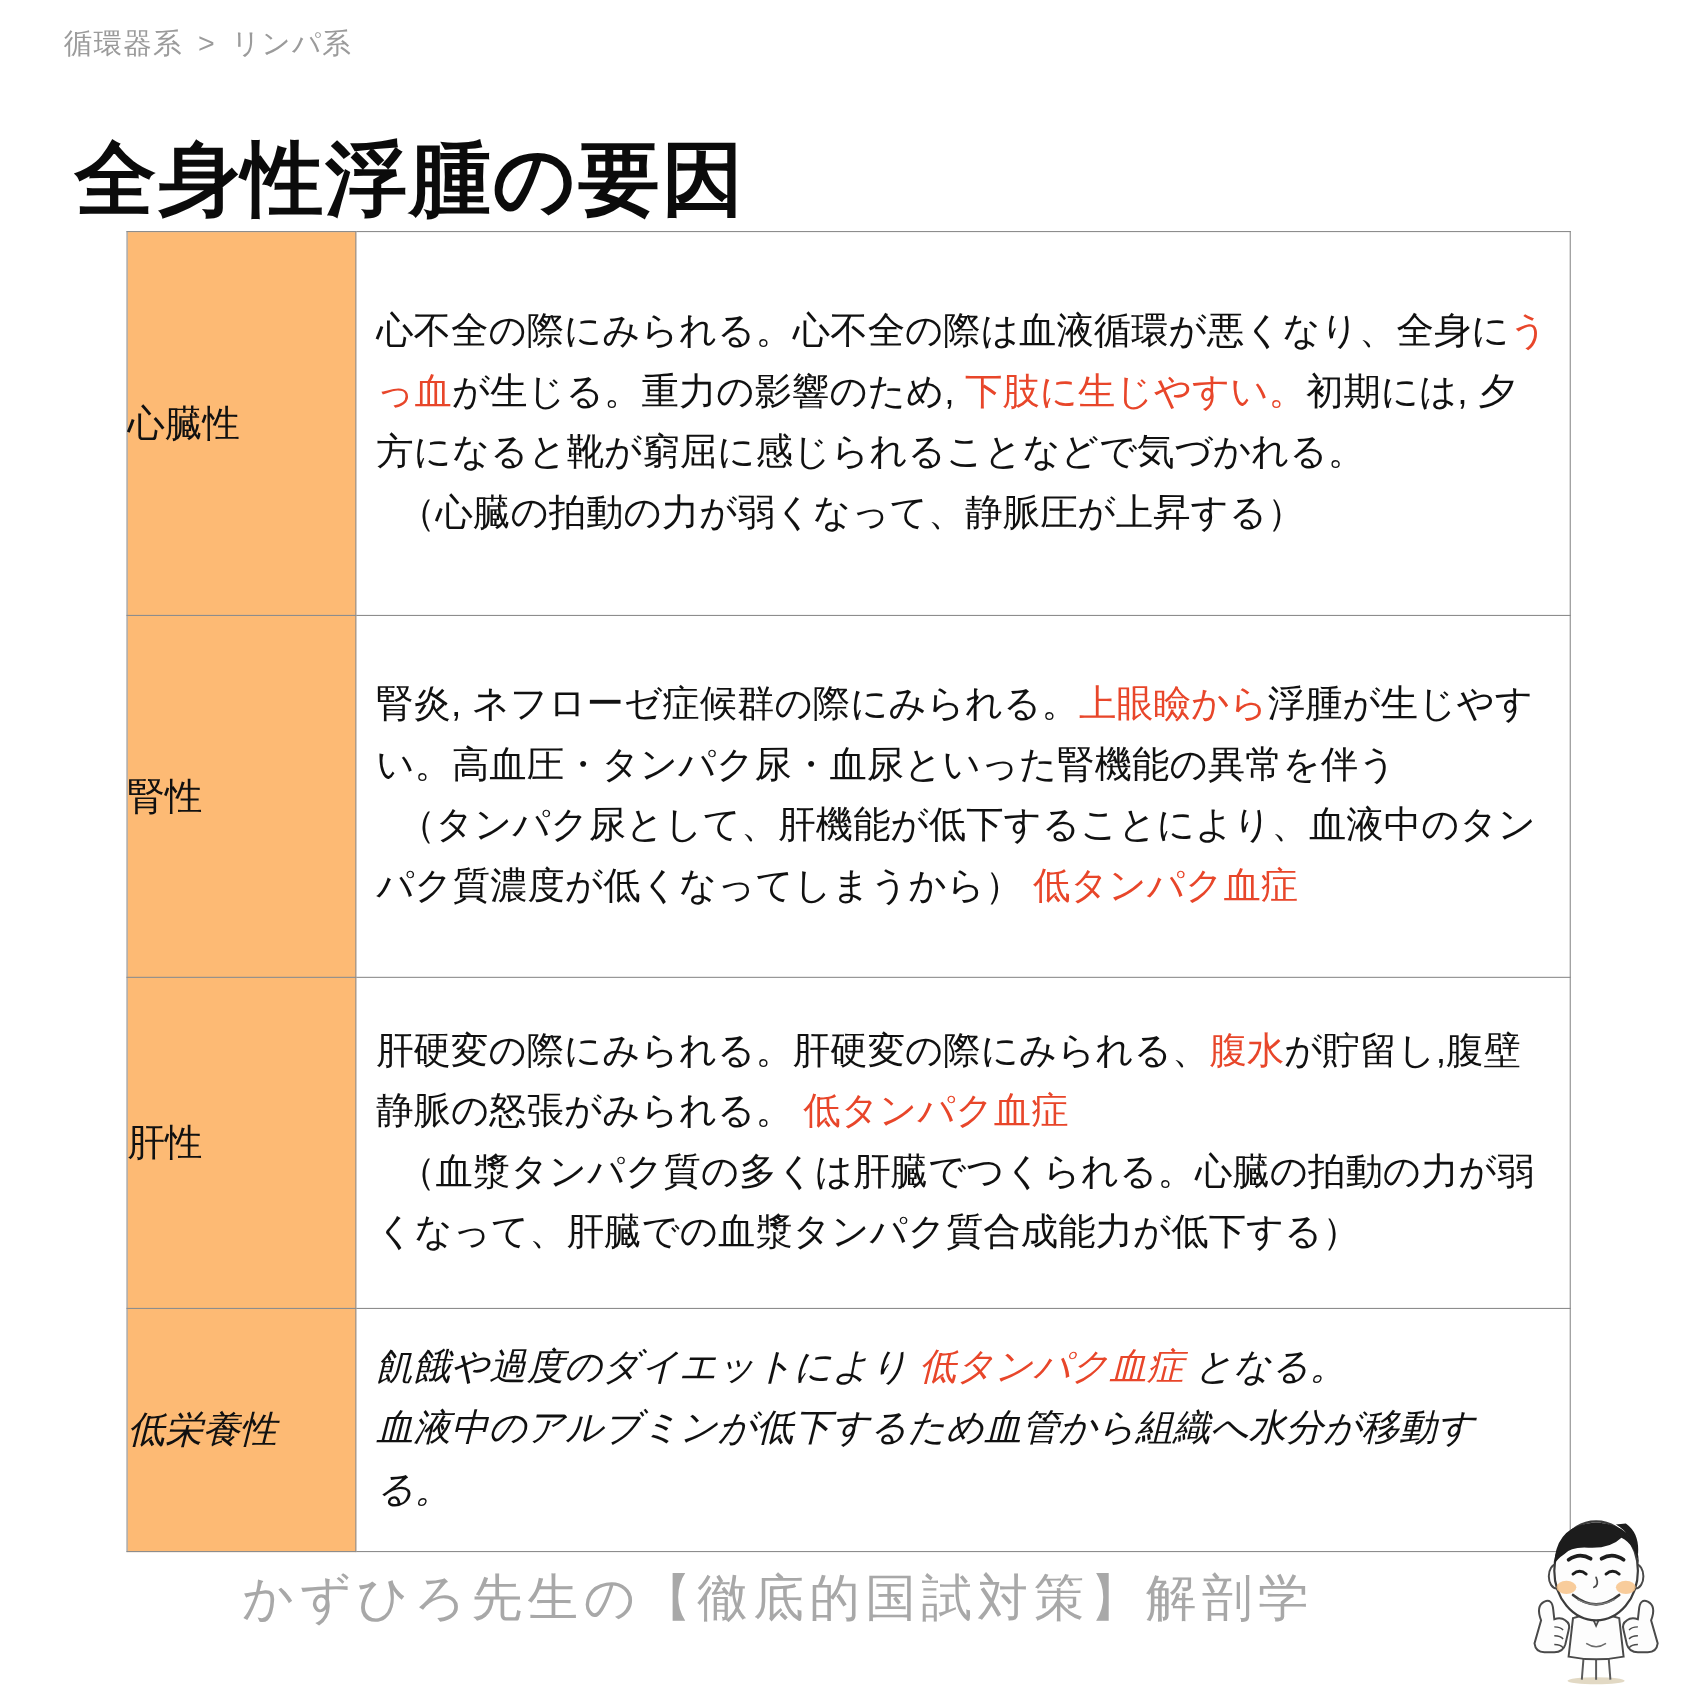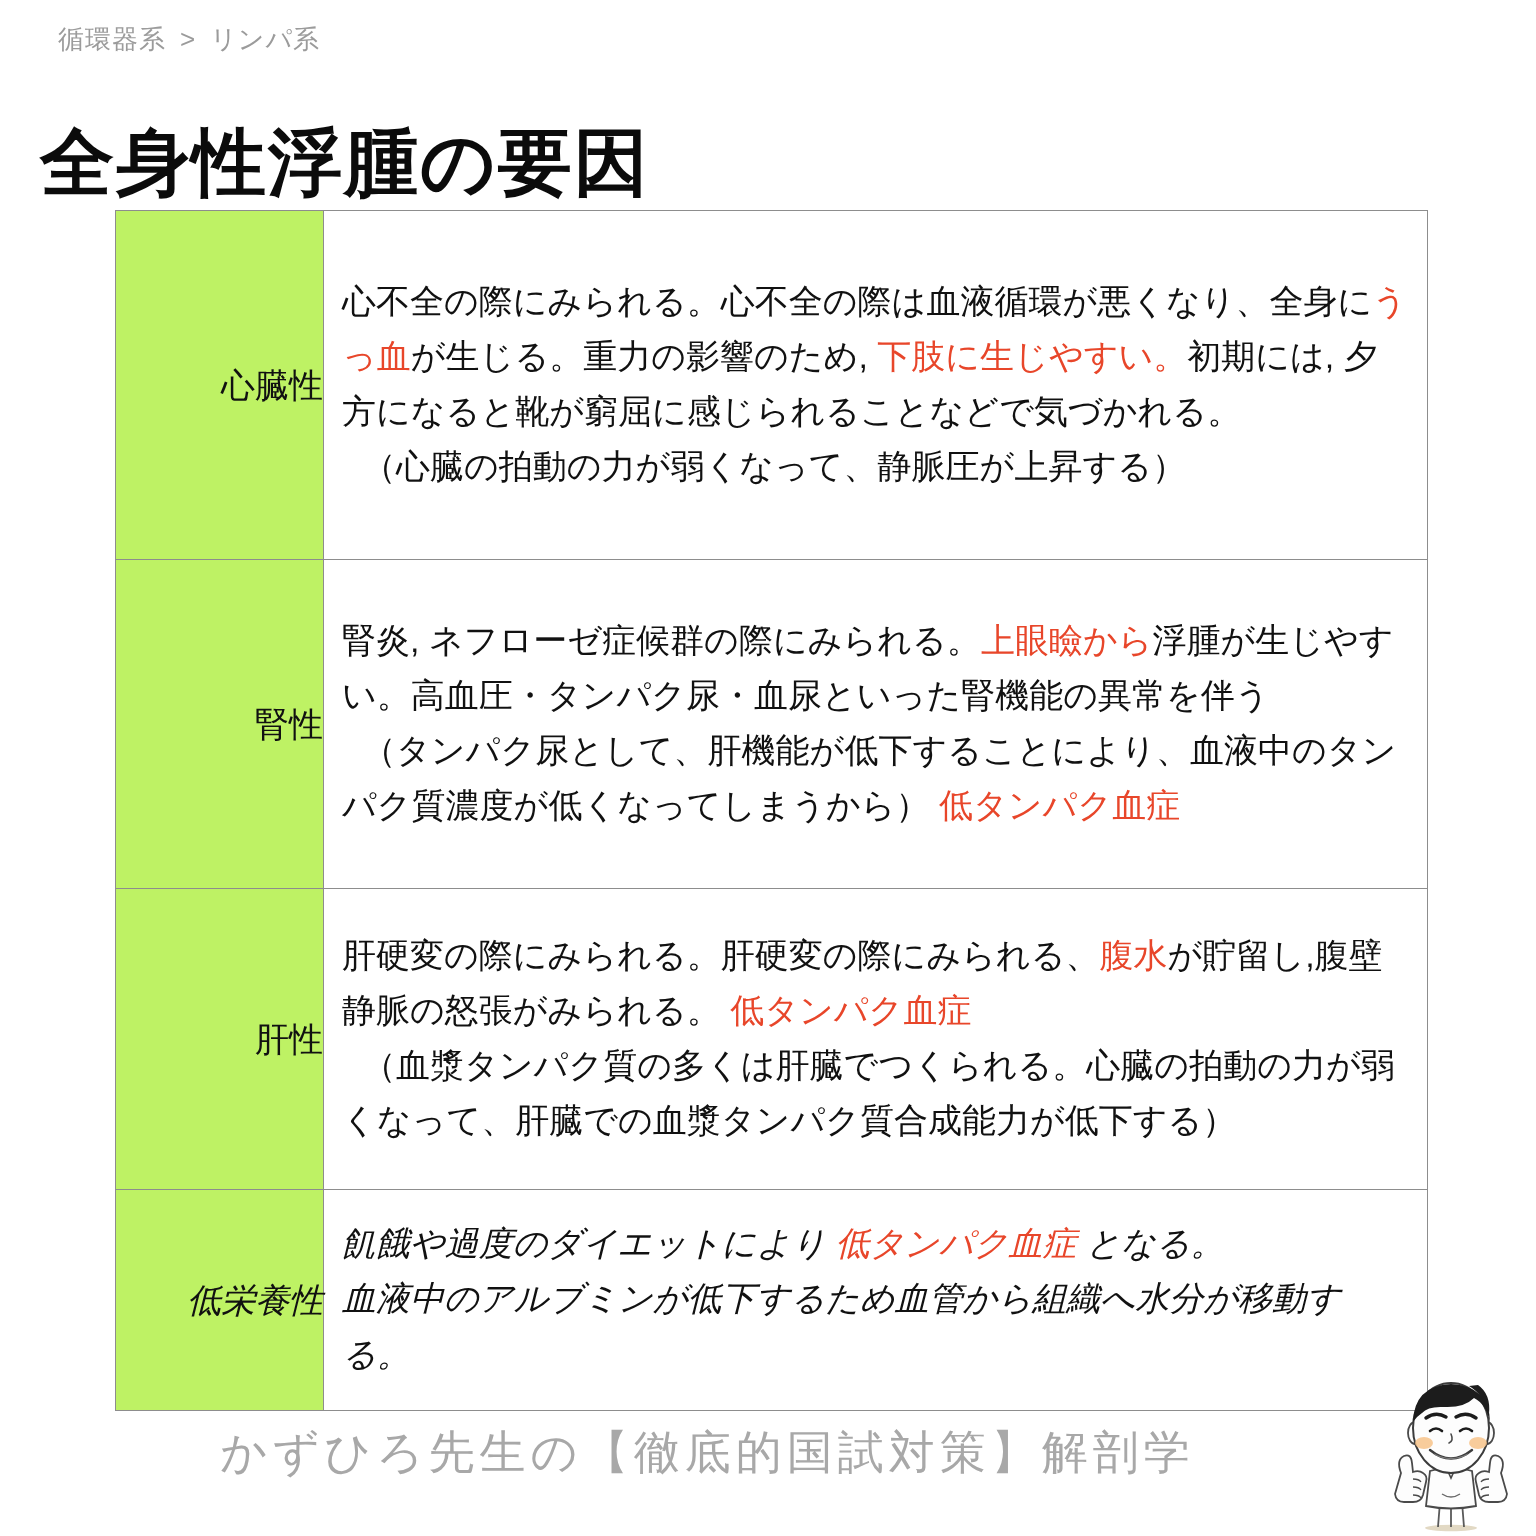--- a/index.html
+++ b/index.html
@@ -26,21 +26,21 @@
     white-space: nowrap;
   }
   #breadcrumb .bc-sep {
     margin: 0 14px;
     color: #9b9b9b;
   }
 
   
   #page-title {
     position: absolute;
-    left: 40px;
+    left: 68px;
     top: 76px;
     font-size: 74px;
     font-weight: 700;
     color: #0b0b0b;
     letter-spacing: 2px;
     line-height: 1.0;
     white-space: nowrap;
   }
 
   
@@ -52,22 +52,22 @@
     border-collapse: collapse;
     table-layout: fixed;
   }
   #edema-table td {
     border: 1px solid #8d8d8d;
     padding: 0;
     vertical-align: middle;
   }
   #edema-table td.cat {
     width: 207px;
-    background: #bef264;
-    text-align: right;
+    background: #fdba74;
+    text-align: left;
     font-size: 34px;
     color: #111;
     line-height: 1.2;
   }
   #edema-table td.desc {
     background: #ffffff;
     padding: 14px 18px 16px 18px;
     font-size: 34px;
     line-height: 1.62;
     color: #111;

